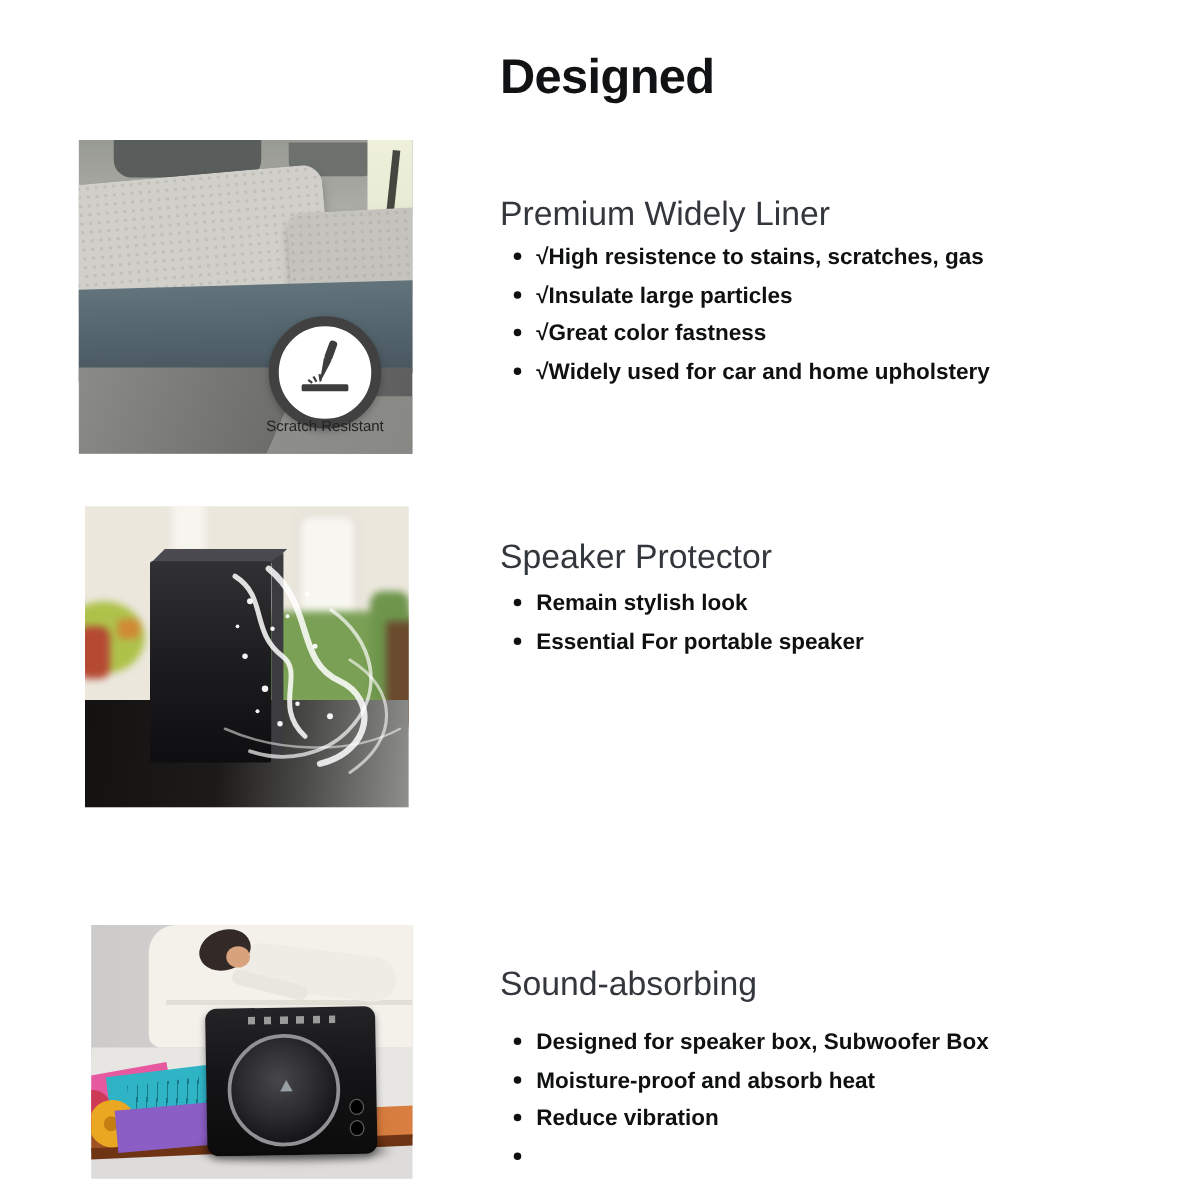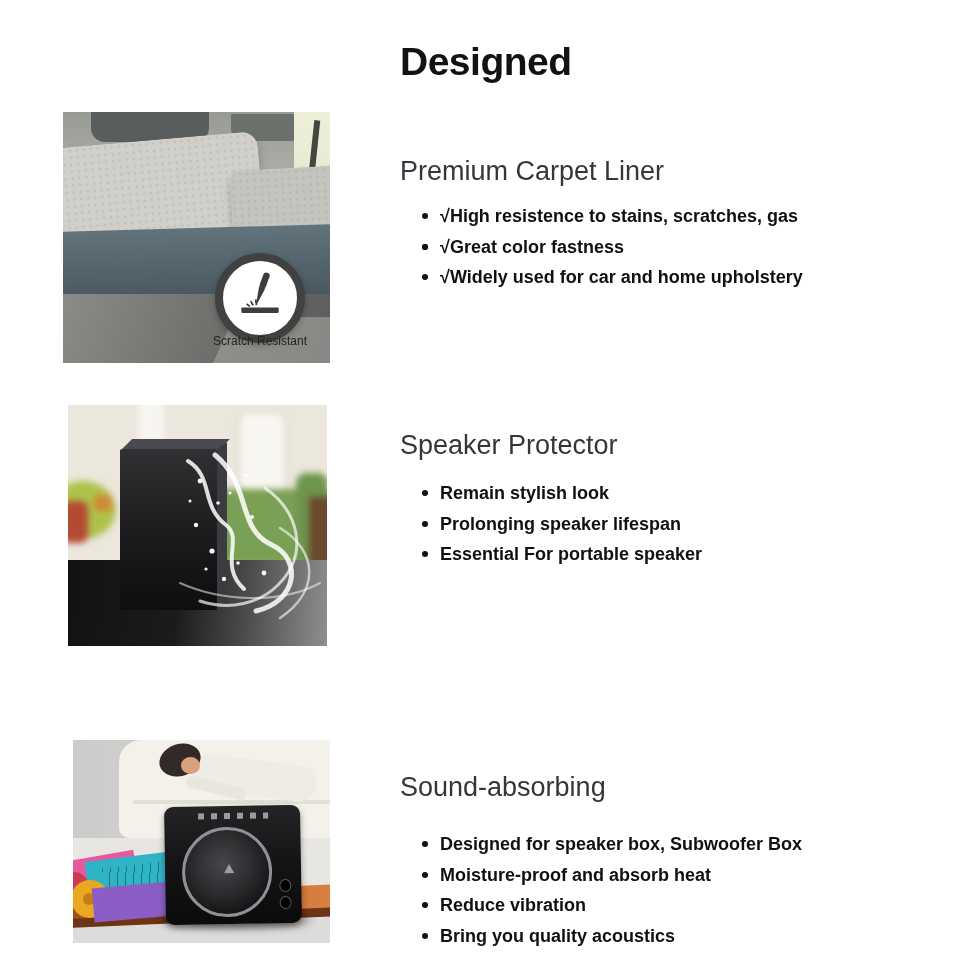--- a/index.html
+++ b/index.html
@@ -14,21 +14,21 @@
     position:absolute;left:400px;top:14px;
     font-size:39px;font-weight:800;color:#101214;letter-spacing:-.5px;
   }
   .feature-heading{
     position:absolute;left:400px;
     font-size:27px;font-weight:400;color:#33373b;
   }
   .h-s1{top:134px}.h-s2{top:408px}.h-s3{top:750px}
   .bullet-list{
     position:absolute;left:400px;width:452px;
-    margin:15px;padding:0;list-style:none;
+    margin:4px;padding:0;list-style:none;
   }
   .ul-s1{top:186px}.ul-s2{top:463px}.ul-s3{top:814px}
   .bullet-list li{
     position:relative;padding-left:25px;
     font-size:18px;font-weight:700;line-height:30.5px;color:#0f1111;
   }
   .dot{
     position:absolute;left:7px;top:12px;width:6px;height:6px;border-radius:50%;
     background:#0f1111;
   }
@@ -179,24 +179,24 @@
           <rect x="21" y="38" width="2.2" height="6" transform="rotate(-30 22 41)"></rect>
           <rect x="26" y="36" width="2.2" height="7" transform="rotate(-8 27 39)"></rect>
           <rect x="16" y="41" width="2.2" height="5" transform="rotate(-52 17 43)"></rect>
         </g>
       </svg>
     </span>
   </div>
   <div class="abs badge-label">Scratch Resistant</div>
 </div>
 
-<h2 class="feature-heading h-s1">Premium Carpet Liner</h2>
+<h2 class="feature-heading h-s1">Premium Widely Liner</h2>
 <ul class="bullet-list ul-s1">
   <li><span class="dot"></span><span>√High resistence to stains, scratches, gas</span></li>
-  <li><span class="dot"></span></li>
+  <li><span class="dot"></span><span>√Insulate large particles</span></li>
   <li><span class="dot"></span><span>√Great color fastness</span></li>
   <li><span class="dot"></span><span>√Widely used for car and home upholstery</span></li>
 </ul>
 
 <div class="photo photo2">
   <div class="abs p2-bg">
     <div class="abs p2-window-l"></div>
     <div class="abs p2-lamp"></div>
     <div class="abs p2-sofa"></div>
     <div class="abs p2-sofa-arm"></div>
@@ -232,21 +232,20 @@
         <circle cx="104" cy="140" r="2.4"></circle>
           <circle cx="46" cy="136" r="1.6"></circle>
       </g>
     </svg>
   </div>
 </div>
 
 <h2 class="feature-heading h-s2">Speaker Protector</h2>
 <ul class="bullet-list ul-s2">
   <li><span class="dot"></span><span>Remain stylish look</span></li>
-  <li><span class="dot"></span><span>Prolonging speaker lifespan</span></li>
   <li><span class="dot"></span><span>Essential For portable speaker</span></li>
 </ul>
 
 <div class="photo photo3">
   <div class="abs p3-wall"></div>
   <div class="abs p3-sofa"></div>
   <div class="abs p3-sofa-seam"></div>
   <div class="abs p3-woman-body"></div>
   <div class="abs p3-woman-hair"></div>
   <div class="abs p3-woman-face"></div>
@@ -272,14 +271,14 @@
       <div class="p3-port-hole"></div>
     </div>
   </div>
 </div>
 
 <h2 class="feature-heading h-s3">Sound-absorbing</h2>
 <ul class="bullet-list ul-s3">
   <li><span class="dot"></span><span>Designed for speaker box, Subwoofer Box</span></li>
   <li><span class="dot"></span><span>Moisture-proof and absorb heat</span></li>
   <li><span class="dot"></span><span>Reduce vibration</span></li>
-  <li><span class="dot"></span><span>Bring you quality acoustics</span></li>
+  <li><span class="dot"></span></li>
 </ul>
 
 </body></html>

